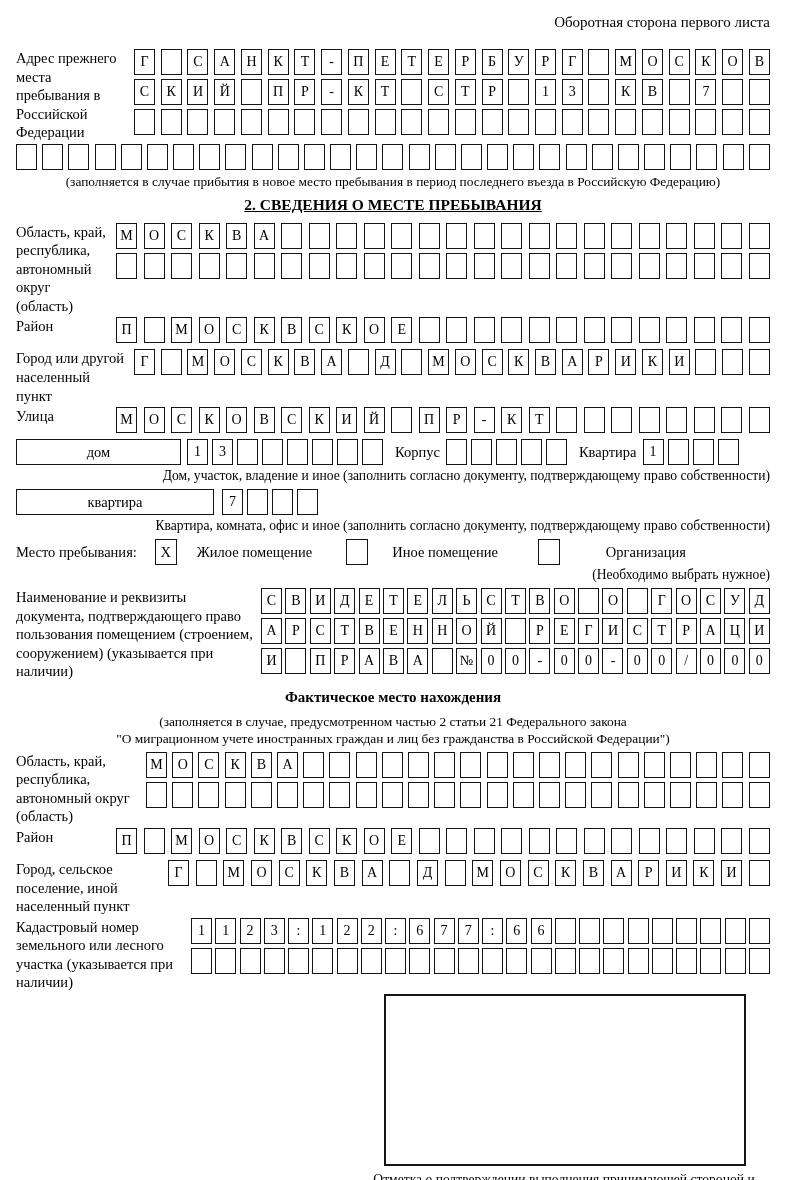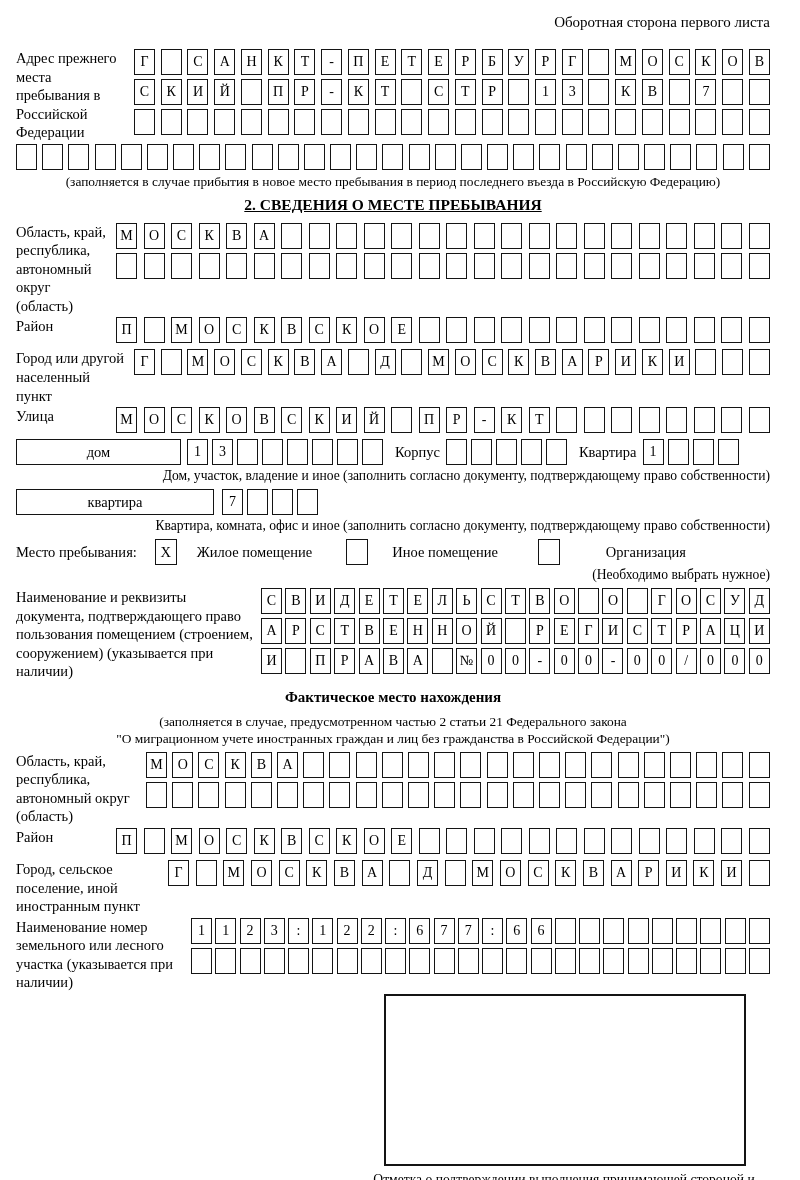--- a/index.html
+++ b/index.html
@@ -544,21 +544,21 @@
           <span class="cell"></span>
           <span class="cell"></span>
           <span class="cell"></span>
           <span class="cell"></span>
           <span class="cell"></span>
         </div>
     </div>
   </div>
 
   <div class="field">
-    <div class="flabel w152">Город, сельское поселение, иной иностранным пункт</div>
+    <div class="flabel w152">Город, сельское поселение, иной населенный пункт</div>
     <div class="rows">
       <div class="char-row">
           <span class="cell">Г</span>
           <span class="cell"></span>
           <span class="cell">М</span>
           <span class="cell">О</span>
           <span class="cell">С</span>
           <span class="cell">К</span>
           <span class="cell">В</span>
           <span class="cell">А</span>
@@ -574,21 +574,21 @@
           <span class="cell">Р</span>
           <span class="cell">И</span>
           <span class="cell">К</span>
           <span class="cell">И</span>
           <span class="cell"></span>
         </div>
     </div>
   </div>
 
   <div class="field">
-    <div class="flabel w175">Наименование номер земельного или лесного участка (указывается при наличии)</div>
+    <div class="flabel w175">Кадастровый номер земельного или лесного участка (указывается при наличии)</div>
     <div class="rows">
       <div class="char-row">
           <span class="cell">1</span>
           <span class="cell">1</span>
           <span class="cell">2</span>
           <span class="cell">3</span>
           <span class="cell">:</span>
           <span class="cell">1</span>
           <span class="cell">2</span>
           <span class="cell">2</span>

